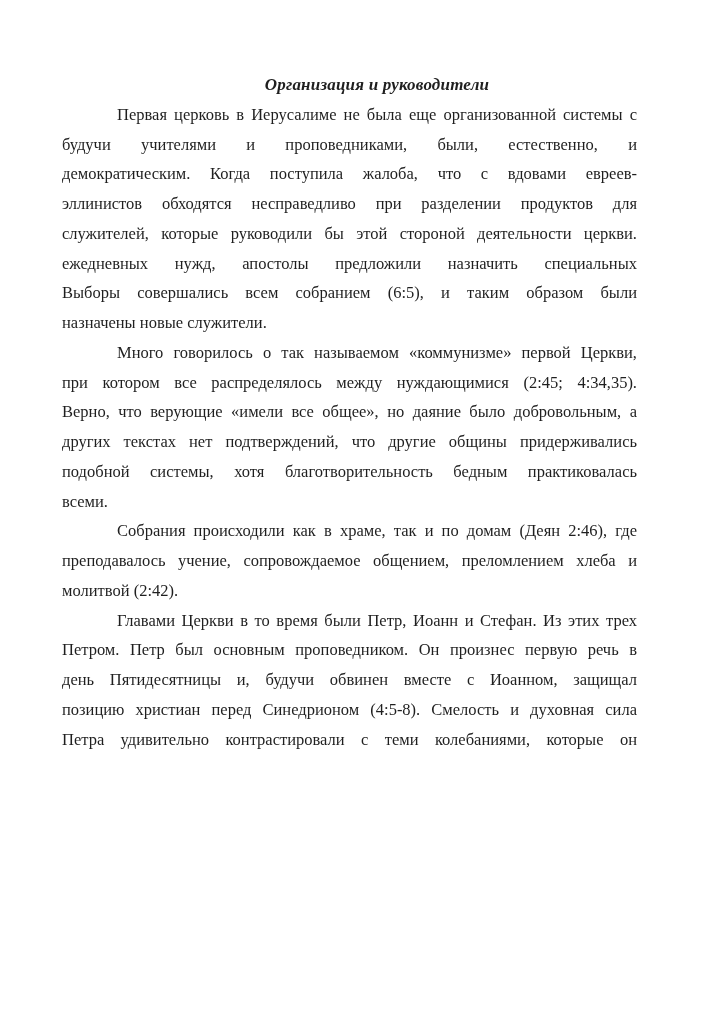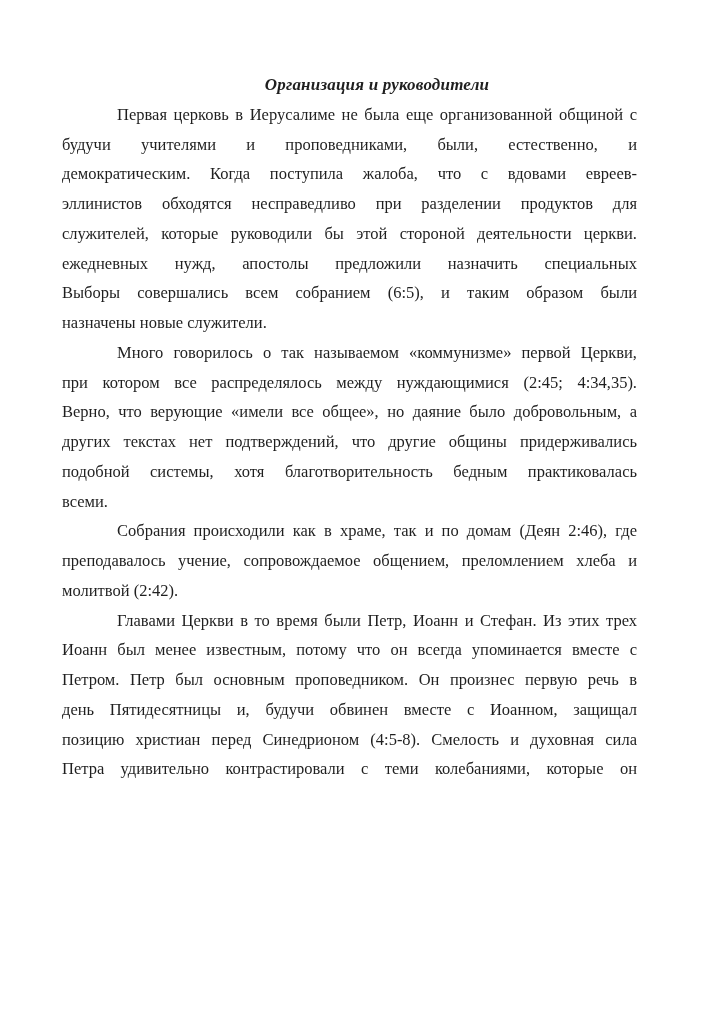--- a/index.html
+++ b/index.html
@@ -60,21 +60,21 @@
   }
 </style>
 </head>
 <body>
 
 <div class="page">
   <div class="content">
     <h1 class="doc-title">Организация и руководители</h1>
     <div>
         <div class="para">
-          <div class="line first">Первая церковь в Иерусалиме не была еще организованной общиной с</div>
+          <div class="line first">Первая церковь в Иерусалиме не была еще организованной системы с</div>
           <div class="line">будучи учителями и проповедниками, были, естественно, и</div>
           <div class="line">демократическим. Когда поступила жалоба, что с вдовами евреев-</div>
           <div class="line">эллинистов обходятся несправедливо при разделении продуктов для</div>
           <div class="line">служителей, которые руководили бы этой стороной деятельности церкви.</div>
           <div class="line">ежедневных нужд, апостолы предложили назначить специальных</div>
           <div class="line">Выборы совершались всем собранием (6:5), и таким образом были</div>
           <div class="line last">назначены новые служители.</div>
         </div>
         <div class="para">
           <div class="line first">Много говорилось о так называемом «коммунизме» первой Церкви,</div>
@@ -84,21 +84,20 @@
           <div class="line">подобной системы, хотя благотворительность бедным практиковалась</div>
           <div class="line last">всеми.</div>
         </div>
         <div class="para">
           <div class="line first">Собрания происходили как в храме, так и по домам (Деян 2:46), где</div>
           <div class="line">преподавалось учение, сопровождаемое общением, преломлением хлеба и</div>
           <div class="line last">молитвой (2:42).</div>
         </div>
         <div class="para">
           <div class="line first">Главами Церкви в то время были Петр, Иоанн и Стефан. Из этих трех</div>
-          <div class="line">Иоанн был менее известным, потому что он всегда упоминается вместе с</div>
           <div class="line">Петром. Петр был основным проповедником. Он произнес первую речь в</div>
           <div class="line">день Пятидесятницы и, будучи обвинен вместе с Иоанном, защищал</div>
           <div class="line">позицию христиан перед Синедрионом (4:5-8). Смелость и духовная сила</div>
           <div class="line">Петра удивительно контрастировали с теми колебаниями, которые он</div>
         </div>
       </div>
   </div>
   <div class="page-number">276</div>
 </div>
 

